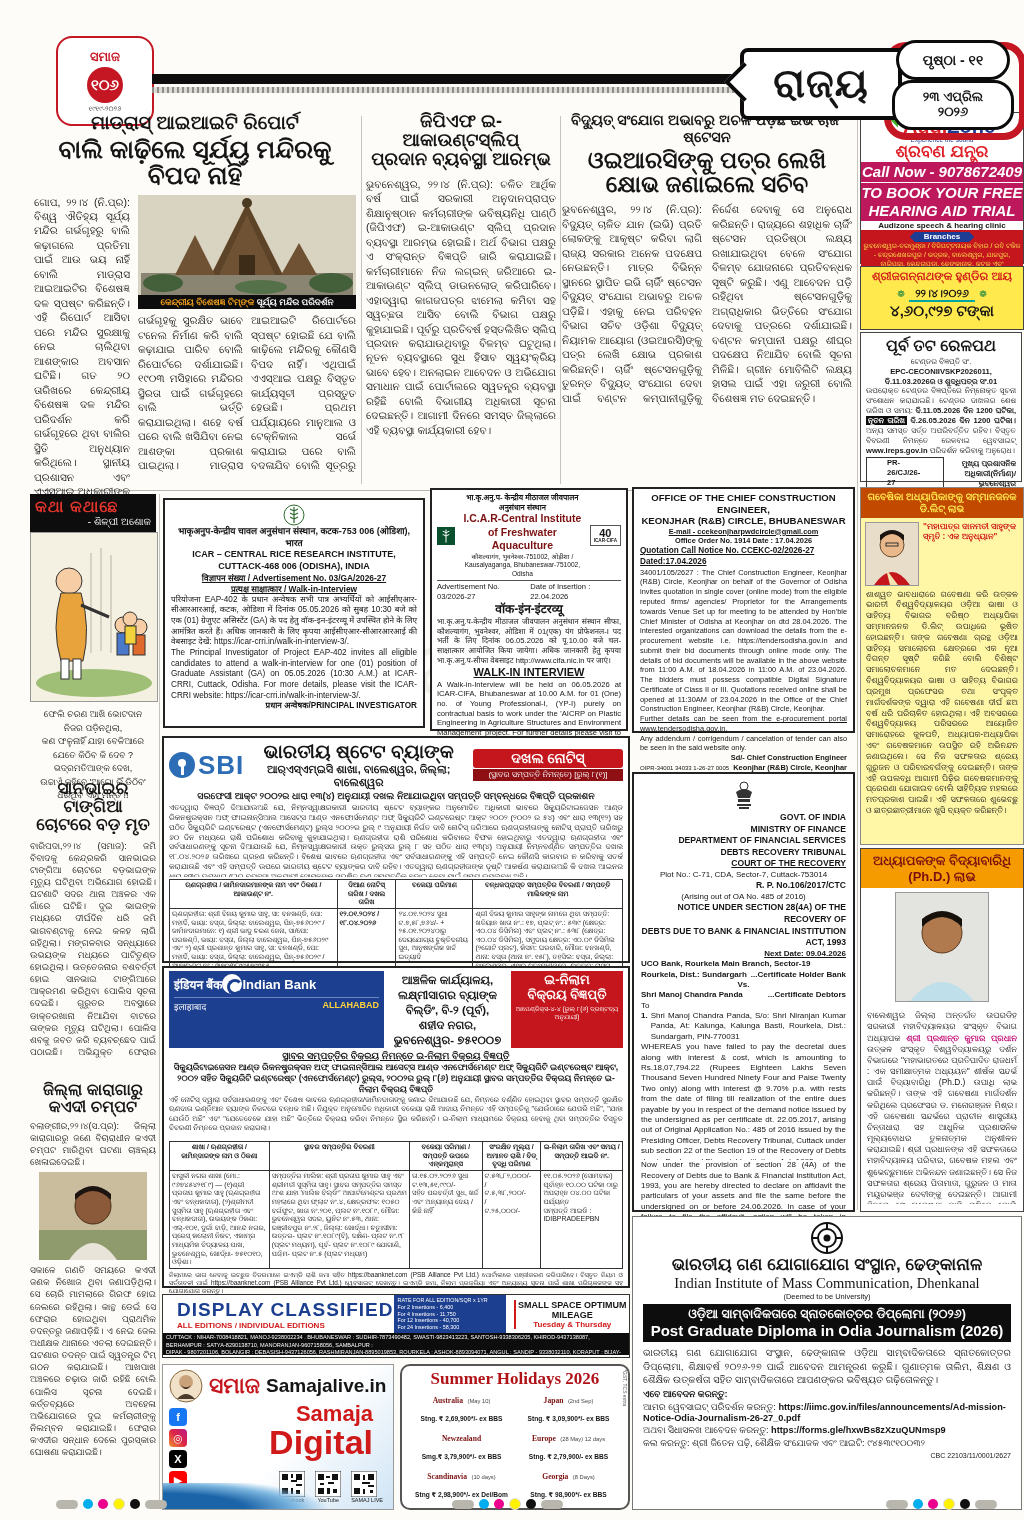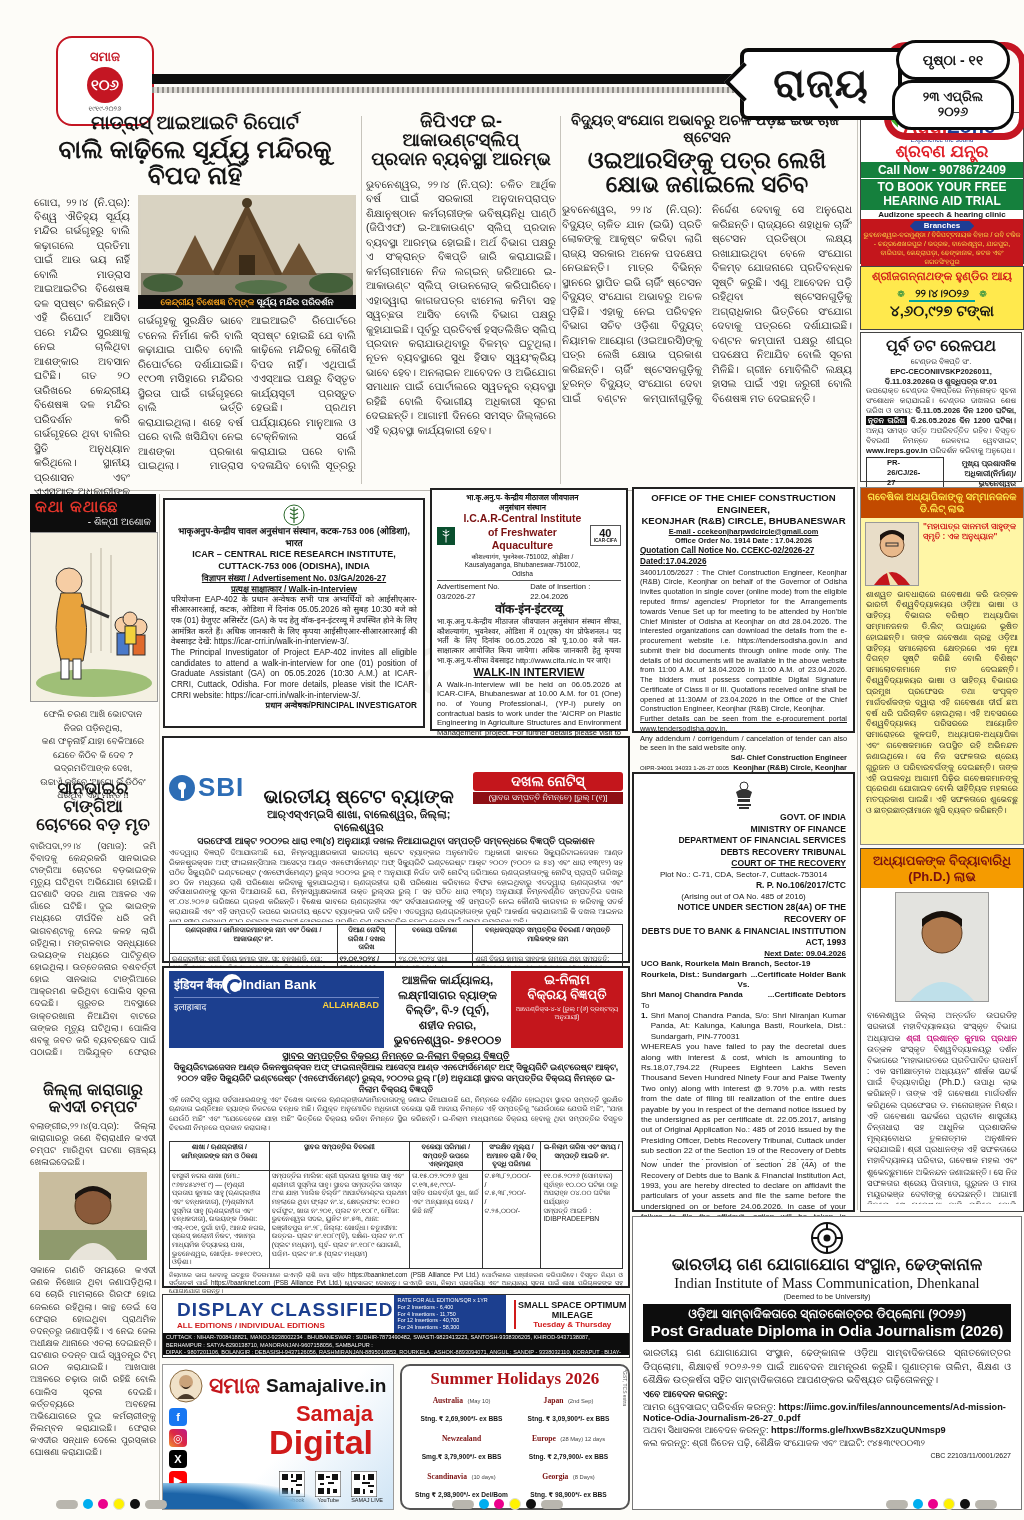--- a/index.html
+++ b/index.html
@@ -61,21 +61,21 @@
   #mugshot{width:108px;height:88px;display:block;margin:4px auto;background:#cbc2a8;}
   #a5 .body2{height:246px;overflow:hidden;}
 
   
   .railbox{left:860px;width:162px;border:1.5px solid #444;background:#fff;}
   #az{top:112px;height:150px;text-align:center;}
   #az .brand{font-size:20px;font-weight:bold;line-height:1;}
   #az .brand .r{color:#e02028;}#az .brand .bl{color:#1d3d95;}
   #az .tag{font-size:6.5px;color:#1d3d95;}
   #az .odia{color:#e02028;font-weight:bold;font-size:17px;line-height:1.1;}
-  .azbar{background:#15803d;color:#fff;font-weight:bold;font-size:12px;line-height:1.2;padding:1px 0;}
+  .azbar{background:#be185d;color:#fff;font-weight:bold;font-size:15px;line-height:1.2;padding:1px 0;font-style:italic;}
   #az .clinic{font-size:8px;font-weight:bold;}
   #az .branches{background:#c4161c;color:#ffe84c;font-size:6.8px;line-height:1.3;padding:2px;}
   #az .brlabel{display:inline-block;background:#1d3d95;color:#fff;font-weight:bold;font-size:8px;padding:0 14px;clip-path:polygon(8% 0,92% 0,100% 50%,92% 100%,8% 100%,0 50%);}
   #hundi{top:266px;height:62px;background:#ffe94d;text-align:center;}
   #hundi .t{color:#d01a1a;font-weight:bold;font-size:11.5px;padding-top:3px;}
   #hundi .d{font-weight:bold;font-size:11px;border-bottom:2px solid #00a6a0;display:inline-block;padding:0 6px;}
   #hundi .amt{font-weight:bold;font-size:15px;}
   #rw{top:332px;height:150px;padding:3px 5px;box-sizing:border-box;font-size:7.6px;line-height:1.3;}
   #rw .t{font-size:16px;font-weight:bold;text-align:center;}
   #rw .hl{background:#0d0d0d;color:#fff;font-weight:bold;padding:0 2px;}
@@ -106,21 +106,21 @@
 
   
   #sbi{left:162px;top:736px;width:468px;height:227px;padding:3px 5px;}
   #sbi .hdr{display:flex;align-items:center;gap:6px;}
   #sbilogo{display:flex;align-items:center;gap:3px;}
   #sbilogo .ring{width:26px;height:26px;border-radius:50%;background:#2d6db5;position:relative;}
   #sbilogo .ring:after{content:"";position:absolute;left:9px;top:7px;width:8px;height:8px;border-radius:50%;background:#fff;}
   #sbilogo .ring:before{content:"";position:absolute;left:11.5px;top:13px;width:3px;height:10px;background:#fff;}
   #sbilogo .txt{font-size:26px;font-weight:bold;color:#2d6db5;letter-spacing:1px;}
   #sbi .mid{flex:1;text-align:center;}
-  #sbi .bank{font-size:19px;font-weight:bold;margin-top:45px;}
+  #sbi .bank{font-size:19px;font-weight:bold;}
   #sbi .branch{font-size:11px;font-weight:bold;}
   #sbi .nbox{width:150px;text-align:center;}
   #sbi .nt{background:#c4161c;color:#fff;font-weight:bold;font-size:14px;padding:1px 0;border-radius:3px;}
   #sbi .ns{background:#8e0f14;color:#fff;font-size:8px;padding:1px 0;margin-top:1px;}
   #sbi .intro{text-align:center;font-weight:bold;font-size:9.3px;margin-top:2px;}
   #sbi .para{font-size:7.6px;line-height:1.3;text-align:justify;height:74px;overflow:hidden;margin-top:1px;}
   table.nt1{border-collapse:collapse;width:100%;margin-top:2px;}
   table.nt1 td,table.nt1 th{border:1px solid #333;font-size:6.9px;line-height:1.25;padding:1px 2px;vertical-align:top;text-align:left;}
   table.nt1 th{text-align:center;font-weight:bold;}
   #sbi .foot{display:flex;justify-content:space-between;font-weight:bold;font-size:8.4px;margin-top:2px;}
@@ -419,21 +419,21 @@
       <span>ଉତ୍କଳ ସଂସ୍କୃତ ବିଶ୍ୱବିଦ୍ୟାଳୟରୁ ଦର୍ଶନ ବିଭାଗରେ "ମହାଭାରତରେ ପ୍ରତିପାଦିତ ରାଜଧର୍ମ : ଏକ ସମୀକ୍ଷାତ୍ମକ ଅଧ୍ୟୟନ" ଶୀର୍ଷକ ସନ୍ଦର୍ଭ ପାଇଁ ବିଦ୍ୟାବାରିଧି (Ph.D.) ଉପାଧି ଲାଭ କରିଛନ୍ତି। ତାଙ୍କ ଏହି ଗବେଷଣା ମାର୍ଗଦର୍ଶନ କରିଥିଲେ ପ୍ରଫେସର ଡ. ମନୋରଞ୍ଜନ ମିଶ୍ର। ଏହି ଗବେଷଣା ସନ୍ଦର୍ଭରେ ପ୍ରାଚୀନ ଶାସ୍ତ୍ରୀୟ ଚିନ୍ତାଧାରା ସହ ଆଧୁନିକ ପ୍ରଶାସନିକ ମୂଲ୍ୟବୋଧର ତୁଳନାତ୍ମକ ଅନୁଶୀଳନ କରାଯାଇଛି। ଶ୍ରୀ ପ୍ରଧାନଙ୍କ ଏହି ସଫଳତାରେ ମହାବିଦ୍ୟାଳୟ ପରିବାର, ଗବେଷକ ମହଲ ଏବଂ ଶୁଭେଚ୍ଛୁମାନେ ଅଭିନନ୍ଦନ ଜଣାଇଛନ୍ତି। ସେ ନିଜ ସଫଳତାର ଶ୍ରେୟ ପିତାମାତା, ଗୁରୁଜନ ଓ ମାତା ମୟୂରଭଞ୍ଜ ଦେବୀଙ୍କୁ ଦେଇଛନ୍ତି। ଆଗାମୀ ଦିନରେ ସେ ଗବେଷଣା ଜାରି ରଖିବେ ବୋଲି କହିଛନ୍ତି।</span>
     </div>
   </div>
 
   <div class="abs adbox" id="crri">
     <svg width="22" height="22" viewBox="0 0 22 22" style="display:block;margin:0 auto;">
       <circle cx="11" cy="11" r="10" fill="none" stroke="#2e6b2e"></circle>
       <path d="M11 3 L11 19 M11 7 L7 5 M11 7 L15 5 M11 11 L7 9 M11 11 L15 9 M11 15 L7 13 M11 15 L15 13" stroke="#2e6b2e" stroke-width="1.2" fill="none"></path>
     </svg>
     <div class="hin">भाकृअनुप-केन्द्रीय चावल अनुसंधान संस्थान, कटक-753 006 (ओडिशा), भारत</div>
-    <div class="eng">ICAR – CENTRAL RICE RESEARCH INSTITUTE, CUTTACK-753 006 (ODISHA), INDIA</div>
+    <div class="eng">ICAR – CENTRAL RICE RESEARCH INSTITUTE, CUTTACK-468 006 (ODISHA), INDIA</div>
     <div class="mid">विज्ञापन संख्या / Advertisement No. 03/GA/2026-27</div>
     <div class="mid">प्रत्यक्ष साक्षात्कार / Walk-in-Interview</div>
     <div class="jt">परियोजना EAP-402 के प्रधान अन्वेषक सभी पात्र अभ्यर्थियों को आईसीएआर-सीआरआरआई, कटक, ओडिशा में दिनांक 05.05.2026 को सुबह 10:30 बजे को एक (01) ग्रेजुएट असिस्टेंट (GA) के पद हेतु वॉक-इन-इंटरव्यू में उपस्थित होने के लिए आमंत्रित करते हैं। अधिक जानकारी के लिए कृपया आईसीएआर-सीआरआरआई की वेबसाइट देखें: https://icar-crri.in/walk-in-interview-3/.</div>
     <div class="jt">The Principal Investigator of Project EAP-402 invites all eligible candidates to attend a walk-in-interview for one (01) position of Graduate Assistant (GA) on 05.05.2026 (10:30 A.M.) at ICAR-CRRI, Cuttack, Odisha. For more details, please visit the ICAR-CRRI website: https://icar-crri.in/walk-in-interview-3/.</div>
     <div class="b" style="text-align:right;">प्रधान अन्वेषक/PRINCIPAL INVESTIGATOR</div>
   </div>
 
   <div class="abs adbox" id="cifa">
     <div style="display:flex;gap:4px;align-items:center;">
       <svg width="18" height="18" viewBox="0 0 22 22" style="flex:none;">

